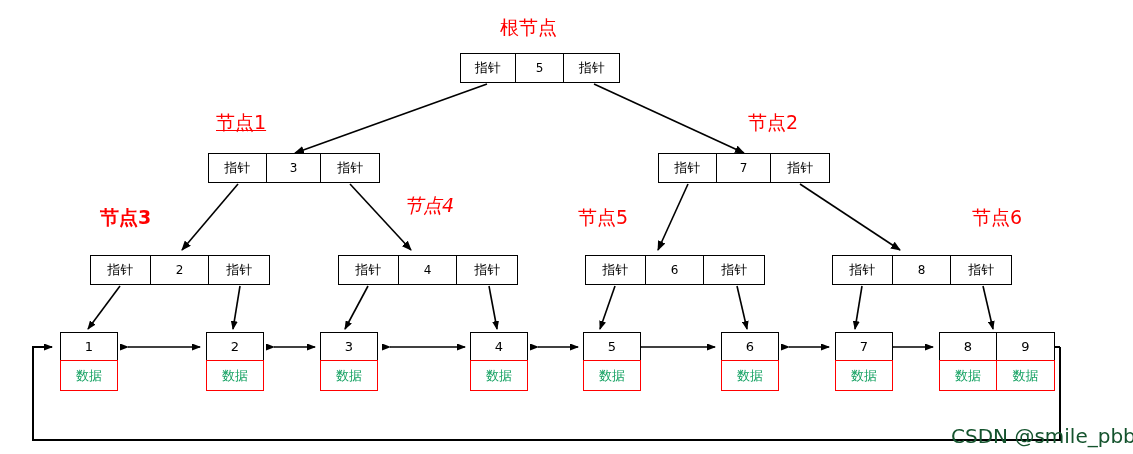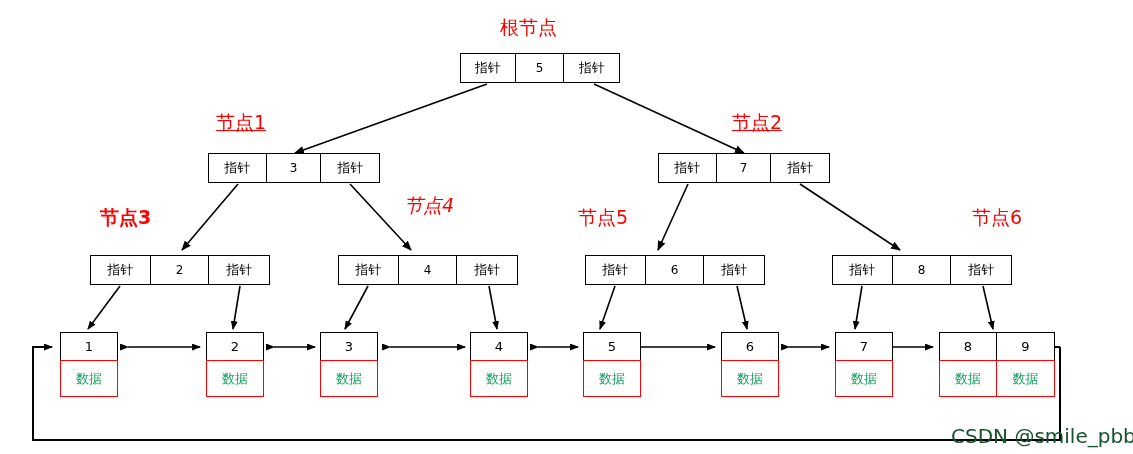--- a/index.html
+++ b/index.html
@@ -82,21 +82,21 @@
     align-items: center;
     justify-content: center;
     font-size: 13px;
     color: #000000;
     background: #ffffff;
   }
   .leaf .lcol + .lcol .lkey {
     border-left: none;
   }
   .leaf .ldata {
-    height: 37px;
+    height: 31px;
     border: 1px solid #ff0000;
     box-sizing: border-box;
     display: flex;
     align-items: center;
     justify-content: center;
     font-size: 13px;
     color: #11a060;
     background: #ffffff;
     margin-top: -1px;
   }
@@ -166,21 +166,21 @@
       <path d="M789,347 L829,347" marker-start="url(#ah-st)" marker-end="url(#ah-e)"></path>
       <path d="M893,347 L933,347" marker-start="url(#ah-st)" marker-end="url(#ah-e)"></path>
 
       <path d="M1060,347 L1060,440 L33,440 L33,347 L52,347" stroke-width="2" marker-end="url(#ah-b)"></path>
       <path d="M1060,347 L1037,347" stroke-width="2" marker-end="url(#ah-b)"></path>
     </g>
   </svg>
 
   <div class="label" style="left:500px; top:18px;text-align:right;">根节点</div>
   <div class="label" style="left:216px; top:113px;text-decoration:underline;">节点1</div>
-  <div class="label" style="left:732px; top:113px;text-decoration:underline;">节点2</div>
+  <div class="label" style="left:748px; top:113px;">节点2</div>
   <div class="label" style="left:100px; top:208px;font-weight:bold;">节点3</div>
   <div class="label" style="left:404px; top:196px;font-style:italic;">节点4</div>
   <div class="label" style="left:578px; top:208px;">节点5</div>
   <div class="label" style="left:972px; top:208px;">节点6</div>
 
   <div class="inode" style="left:460px; top:53px; width:160px;">
     <div class="cell ptr" style="width:55px;">指针</div>
     <div class="cell key" style="width:49px;">5</div>
     <div class="cell ptr-last" style="width:55px;">指针</div>
   </div>

